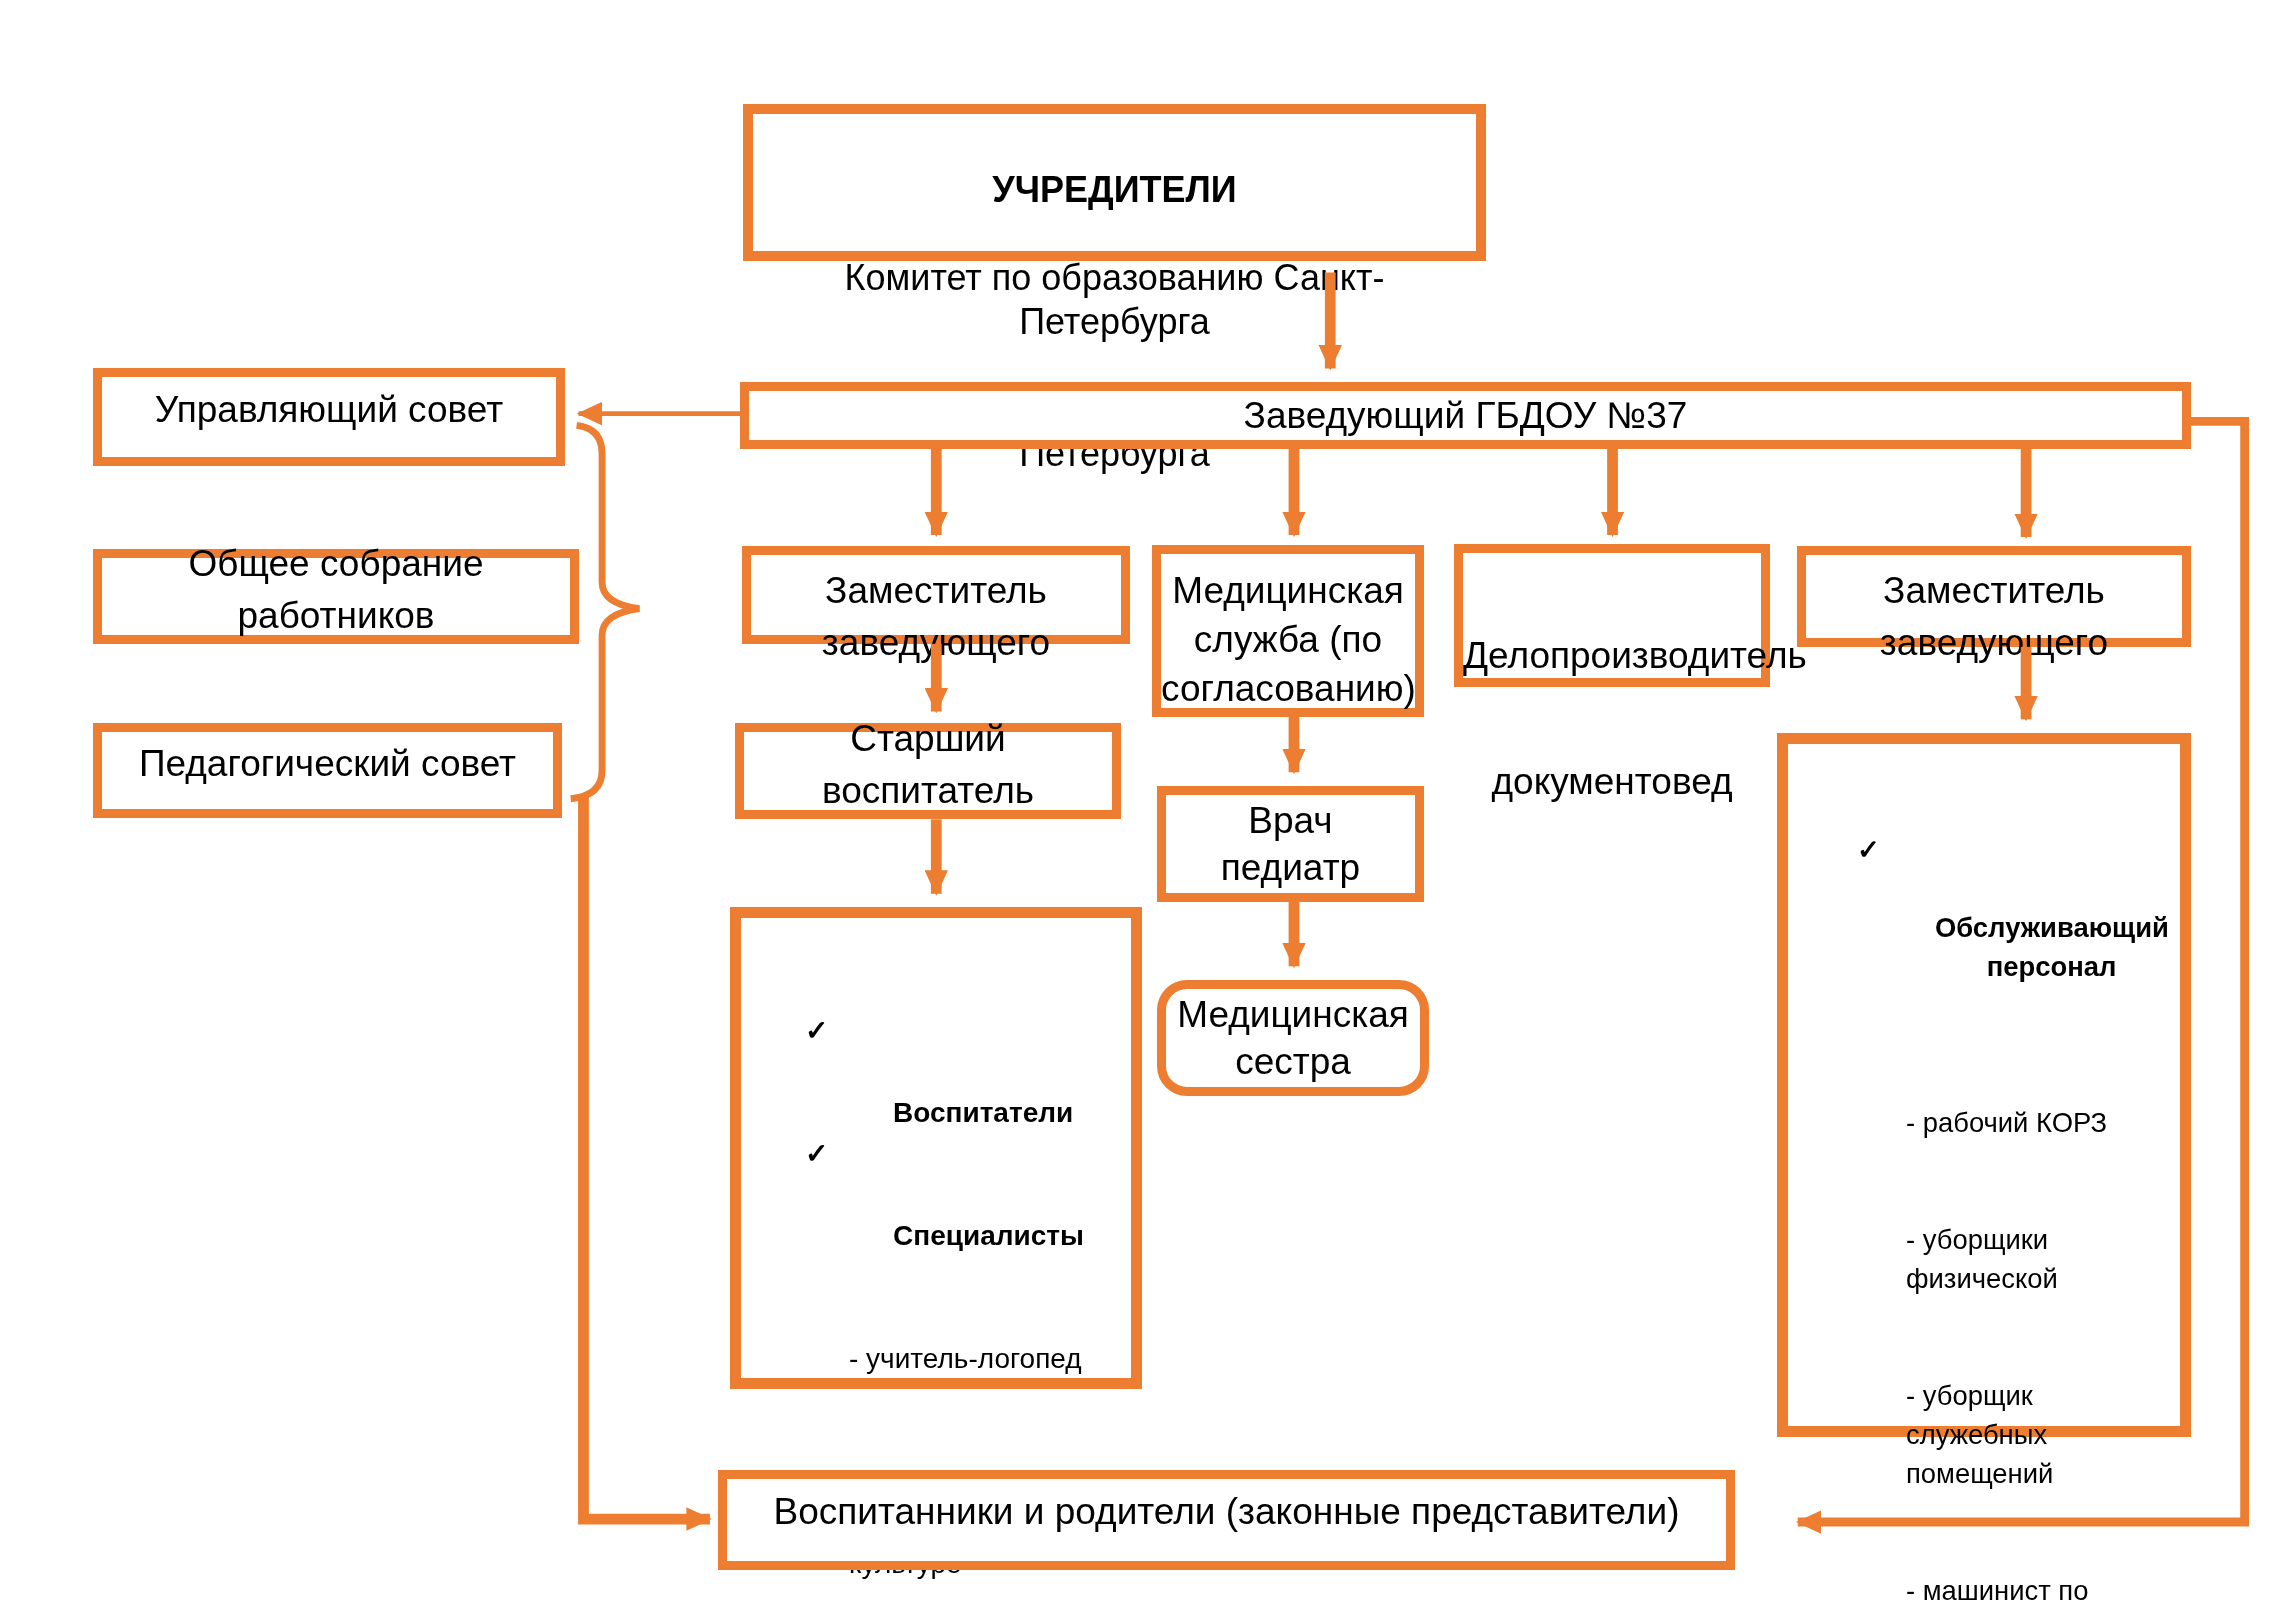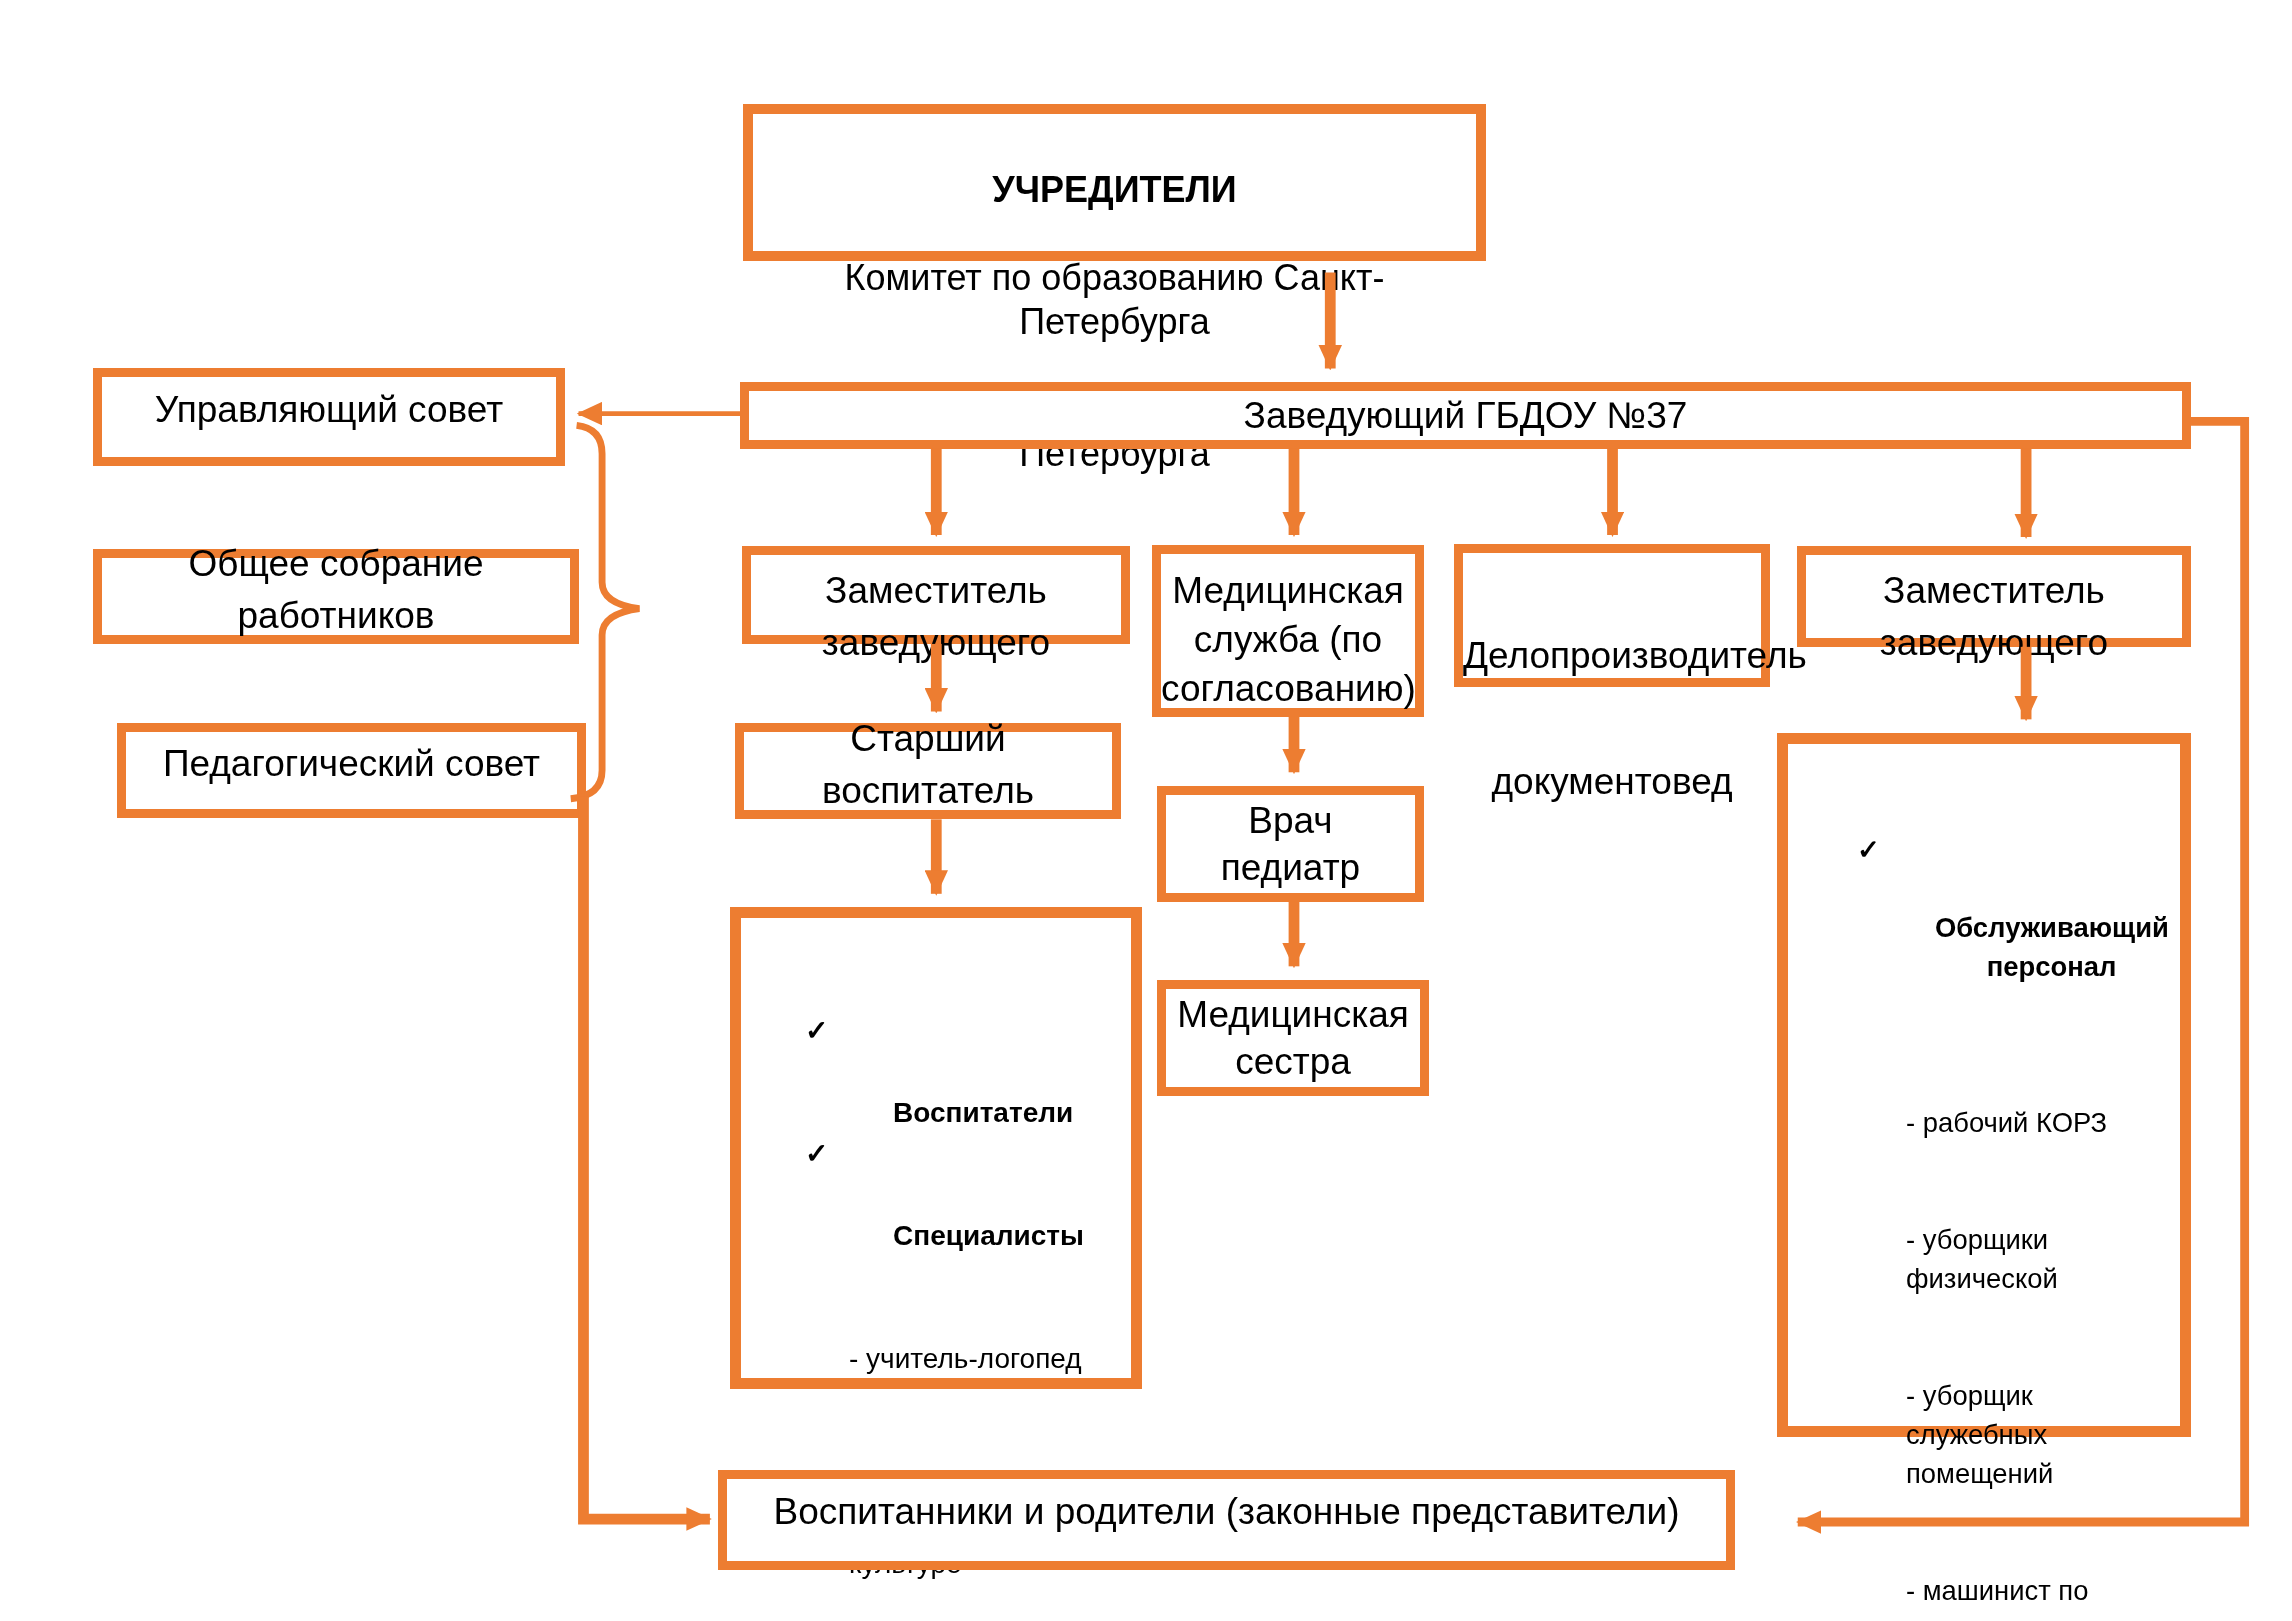--- a/index.html
+++ b/index.html
@@ -37,28 +37,28 @@
     white-space: pre-line;
     z-index: 2;
   }
   .bold { font-weight: bold; }
 
   
   .founders   { left: 743px;  top: 104px;  width: 743px;  height: 157px; border-width: 10.8px; padding-top: 10px; font-size: 36px; line-height: 44px; }
   .head       { left: 740px;  top: 382px;  width: 1451px; height: 67px;  display: flex; align-items: center; justify-content: center; font-weight: normal; }
   .governing  { left: 93px;   top: 368px;  width: 472px;  height: 98px; display: flex; align-items: center; justify-content: center; padding-bottom: 13.7px; }
   .assembly   { left: 93px;   top: 549px;  width: 486px;  height: 95px;  display: flex; align-items: center; justify-content: center; padding-bottom: 13.7px; }
-  .pedcouncil { left: 93px;   top: 723px;  width: 469px;  height: 95px;  display: flex; align-items: center; justify-content: center; padding-bottom: 13.7px; margin-left: 24px; }
+  .pedcouncil { left: 93px;   top: 723px;  width: 469px;  height: 95px;  display: flex; align-items: center; justify-content: center; padding-bottom: 13.7px; }
   .deputy1    { left: 742px;  top: 546px;  width: 388px;  height: 98px; padding-top: 9.8px; }
   .medical    { left: 1152px; top: 545px;  width: 272px;  height: 172px; padding-top: 11.8px; line-height: 49px; }
   .clerk      { left: 1454px; top: 544px;  width: 316px;  height: 143px; padding-top: 7.8px;  line-height: 63px; }
   .deputy2    { left: 1797px; top: 546px;  width: 394px;  height: 101px; padding-top: 9.8px; }
   .senior     { left: 735px;  top: 723px;  width: 386px;  height: 96px;  display: flex; align-items: center; justify-content: center; padding-bottom: 11.8px; }
   .doctor     { left: 1157px; top: 786px;  width: 267px;  height: 116px; display: flex; align-items: center; justify-content: center; line-height: 47px; }
-  .nurse      { left: 1157px; top: 980px; width: 272px;  height: 116px; display: flex; align-items: center; justify-content: center; line-height: 47px; }
+  .nurse      { left: 1157px; top: 980px; width: 272px;  height: 116px; display: flex; align-items: center; justify-content: center; line-height: 47px; border-radius: 30px; }
   .pupils     { left: 718px;  top: 1470px; width: 1017px; height: 100px; display: flex; align-items: center; justify-content: center; padding-bottom: 15.7px; }
 
   
   .listbox { text-align: left; border-width: 11.8px; }
   .pedlist  { left: 730px;  top: 907px; width: 412px; height: 482px; font-size: 28px; line-height: 41px; padding: 9.8px 11.8px 0 0; }
   .servlist { left: 1777px; top: 733px; width: 414px; height: 704px; font-size: 27.4px; line-height: 39px; padding: 7.8px 11.8px 0 0; }
 
   .li { position: relative; padding-left: 152px; }
   .li .check { position: absolute; left: 64px; top: 0; font-weight: bold; }
   .li.dash { padding-left: 108px; }

